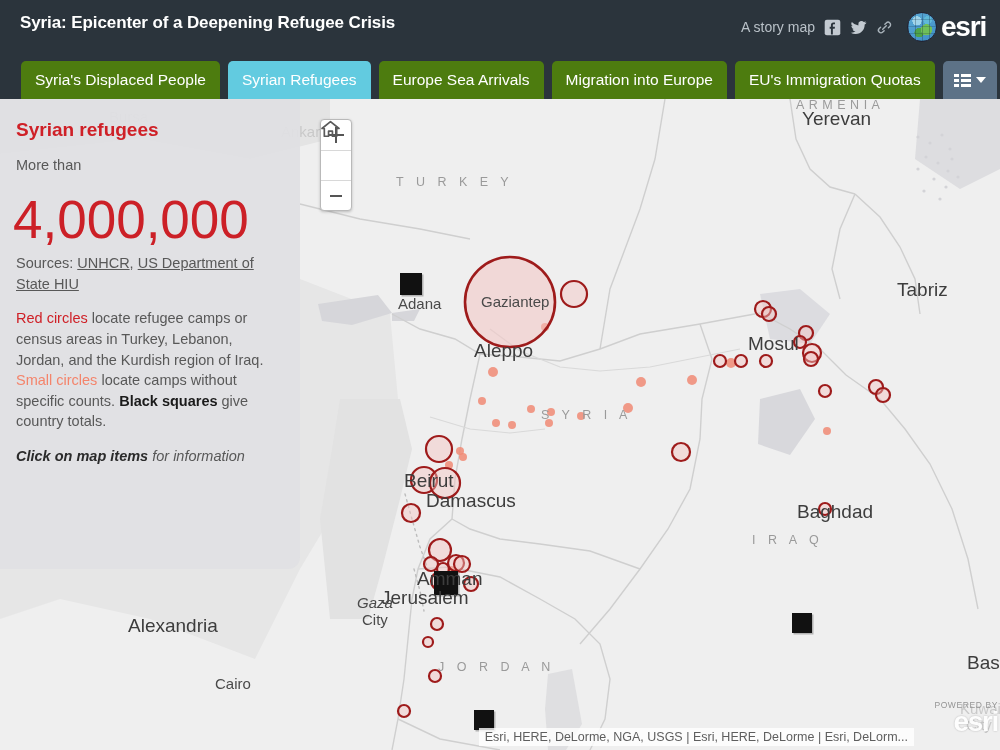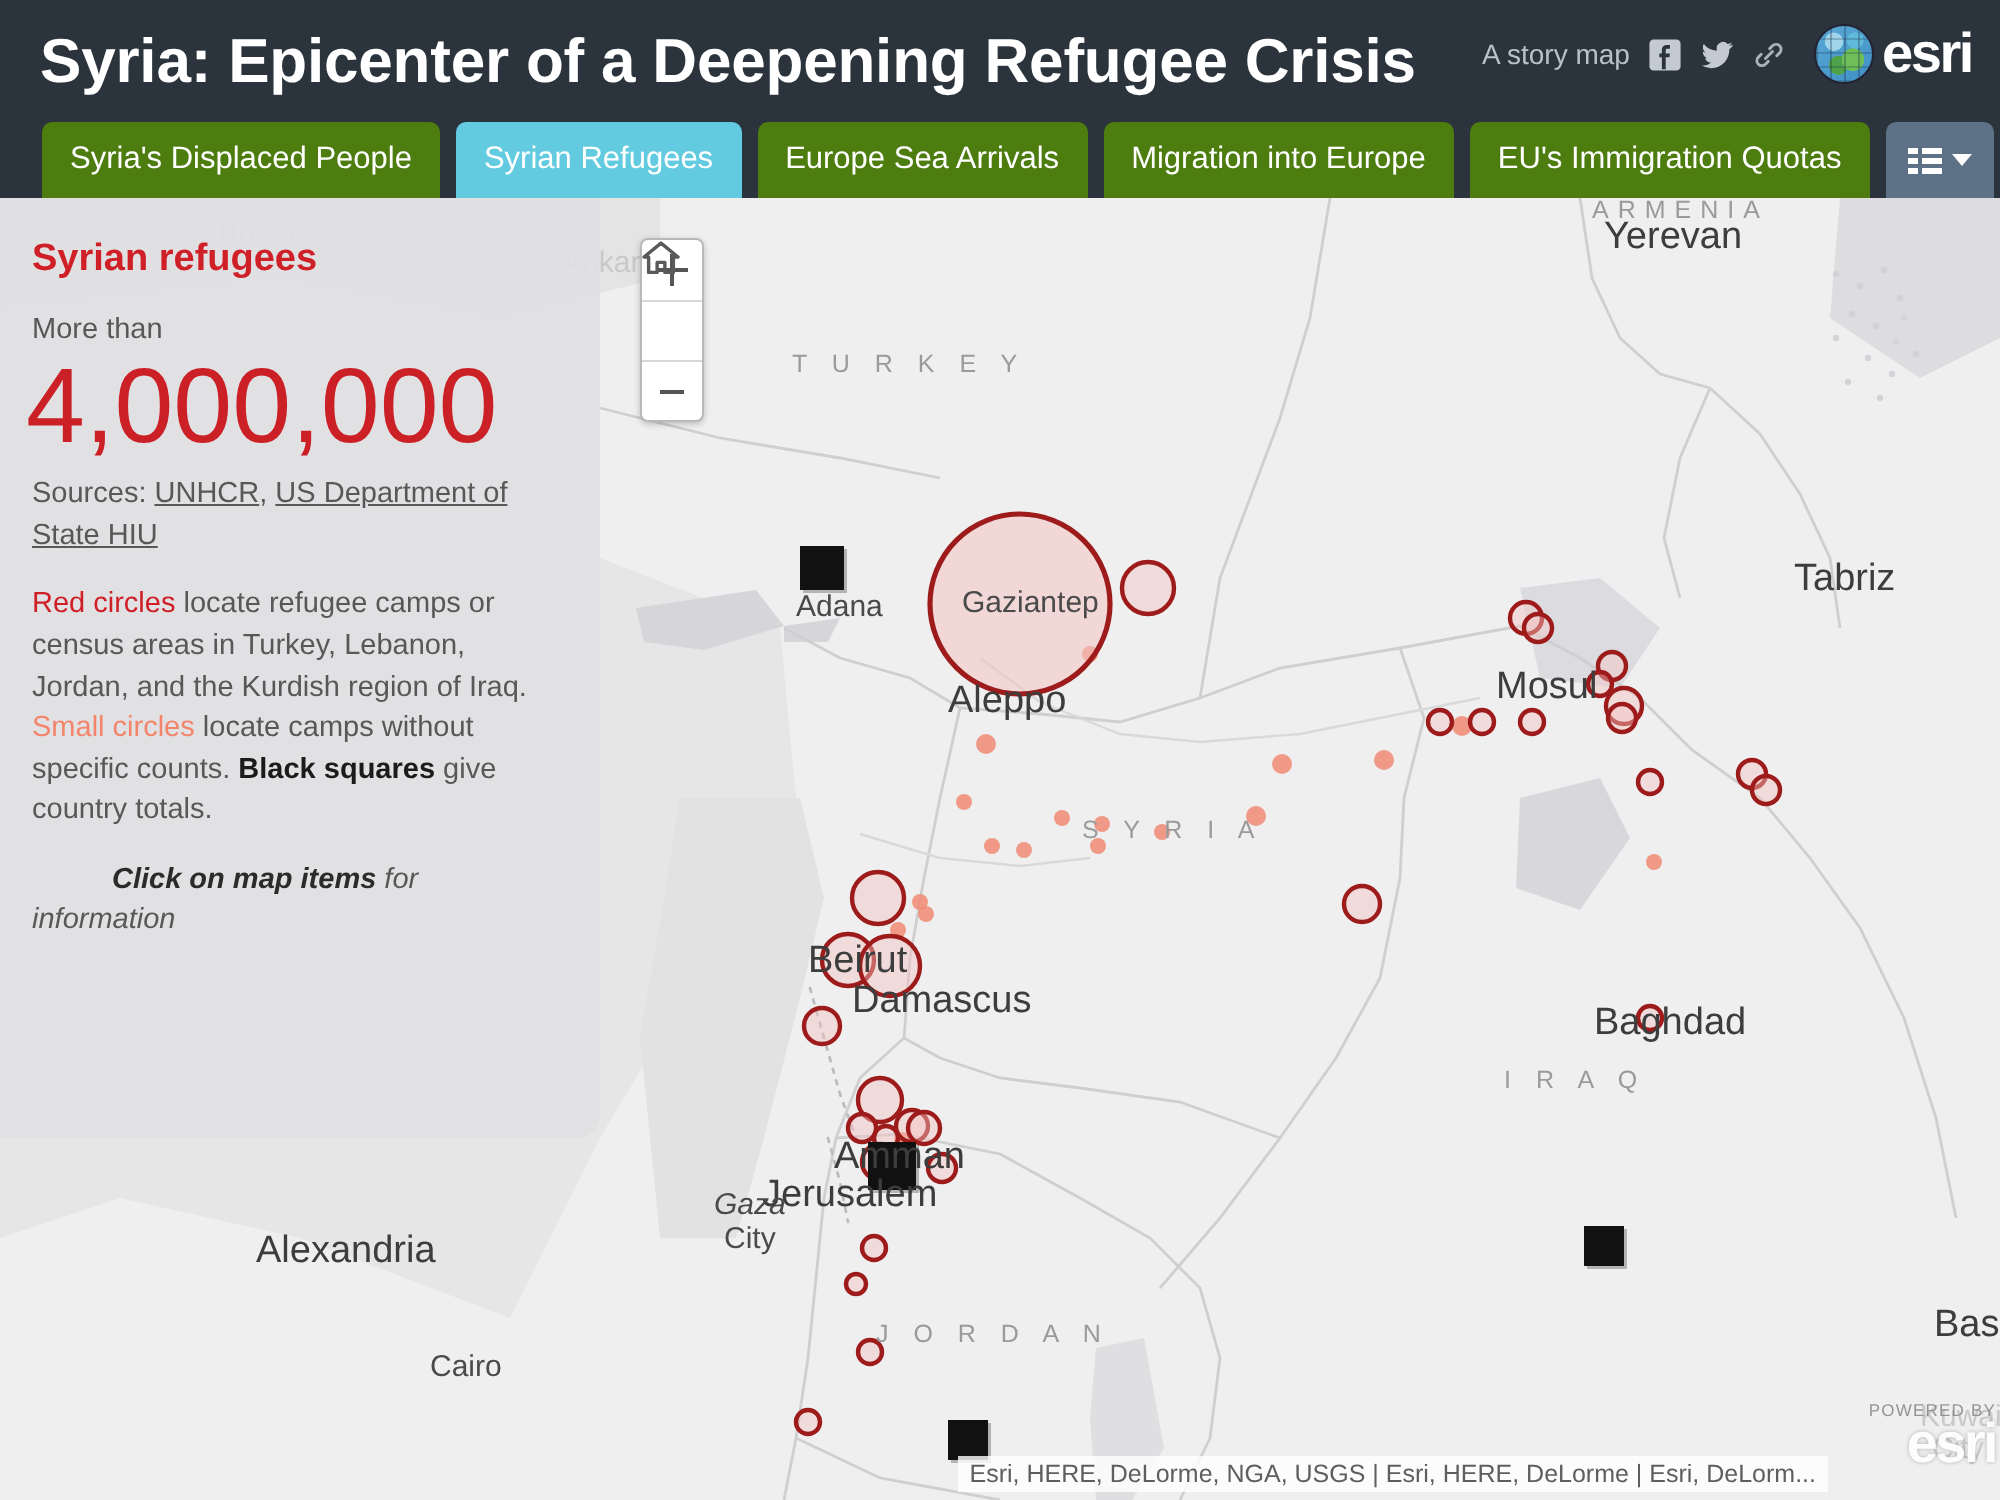--- a/index.html
+++ b/index.html
@@ -11,21 +11,21 @@
   }
   #app { position: relative; width: 1000px; height: 750px; background: #2b343c; }
 
   
   #header {
     position: absolute; top: 0; left: 0; width: 1000px; height: 59px;
     background: #2b343c;
   }
   #header-title {
     position: absolute; left: 20px; top: 13px;
-    font-size: 31px; font-weight: bold; color: #ffffff;
+    font-size: 17px; font-weight: bold; color: #ffffff;
     letter-spacing: -0.1px; white-space: nowrap;
   }
   #header-right {
     position: absolute; right: 14px; top: 12px;
     display: flex; align-items: center; gap: 9px;
   }
   .story-map-label { font-size: 14px; color: #b9c1c8; white-space: nowrap; }
   .soc-icon { width: 17px; height: 17px; display: block; }
   .esri-logo { display: flex; align-items: center; gap: 4px; margin-left: 5px; }
   .esri-globe {
@@ -113,32 +113,32 @@
     background: rgba(224,224,227,0.93);
     border-radius: 0 0 12px 0;
     padding: 16px 16px 0 16px;
     overflow: hidden;
   }
   #panel-title {
     font-size: 19px; font-weight: bold; color: #cf2027;
     margin: 4px 0 14px 0;
   }
   .p-text { font-size: 14.5px; color: #585858; line-height: 1.42; }
-  #stat-more { margin-bottom: 0px; }
+  #stat-more { margin-bottom: 16px; }
   #stat-number {
     font-size: 53px; color: #cc2027; line-height: 1.05;
     margin: 0px 0 6px -3px; font-weight: normal;
   }
   .para { margin-bottom: 14px; }
   .red-em { color: #cf2027; }
   .orange-em { color: #f4846b; }
   .black-em { color: #1b1b1b; font-weight: bold; }
   .lnk { color: #585858; text-decoration: underline; }
   .italic { font-style: italic; }
-  .italic-b { font-style: italic; font-weight: bold; color: #2b2b2b; margin-left: 40px; }
+  .italic-b { font-style: italic; font-weight: bold; color: #2b2b2b; }
 
   
   #attrib {
     position: absolute; right: 86px; bottom: 4px;
     background: rgba(255,255,255,0.80);
     font-size: 12.5px; color: #5e5e5e;
     padding: 2px 6px; white-space: nowrap;
   }
   #powered {
     position: absolute; right: 2px; bottom: 16px;

